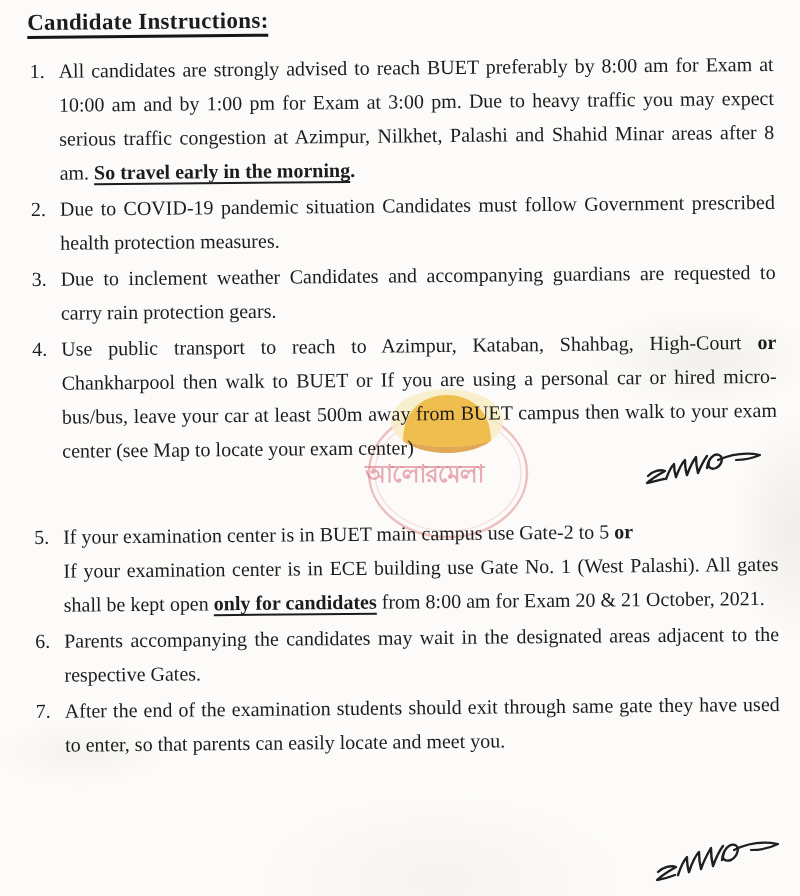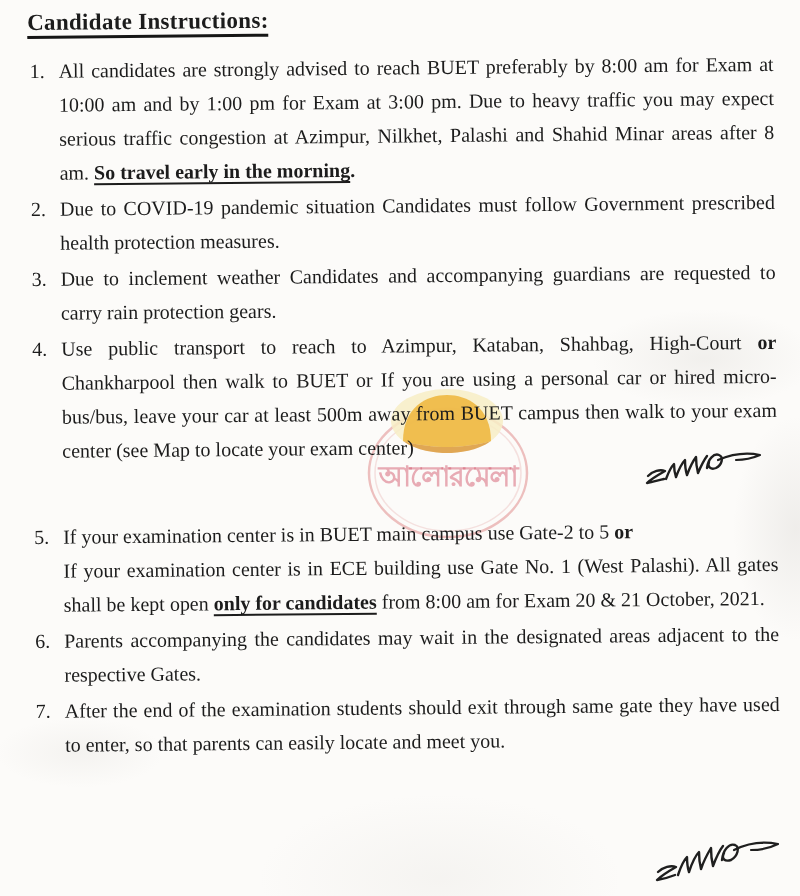--- a/index.html
+++ b/index.html
@@ -71,23 +71,23 @@
     top: 383px;
     width: 170px;
     height: 160px;
     pointer-events: none;
   }
   .watermark .wm-text {
     position: absolute;
     left: 2px;
     top: 72px;
     width: 166px;
-    text-align: center;
+    text-align: left;
     font-family: "DejaVu Sans", sans-serif;
-    font-size: 28px;
+    font-size: 24px;
     font-weight: bold;
     color: rgba(211, 92, 112, 0.50);
     letter-spacing: -1px;
     white-space: nowrap;
   }
   .sig {
     position: absolute;
   }
   .sig path {
     fill: none;

